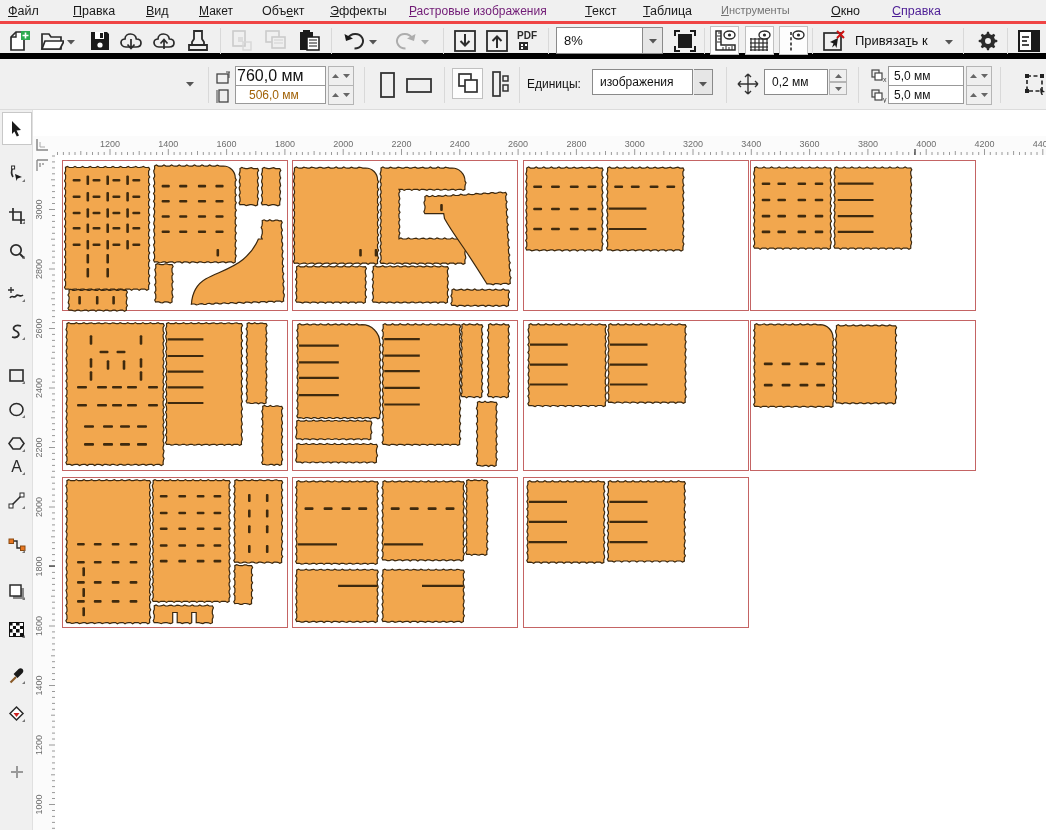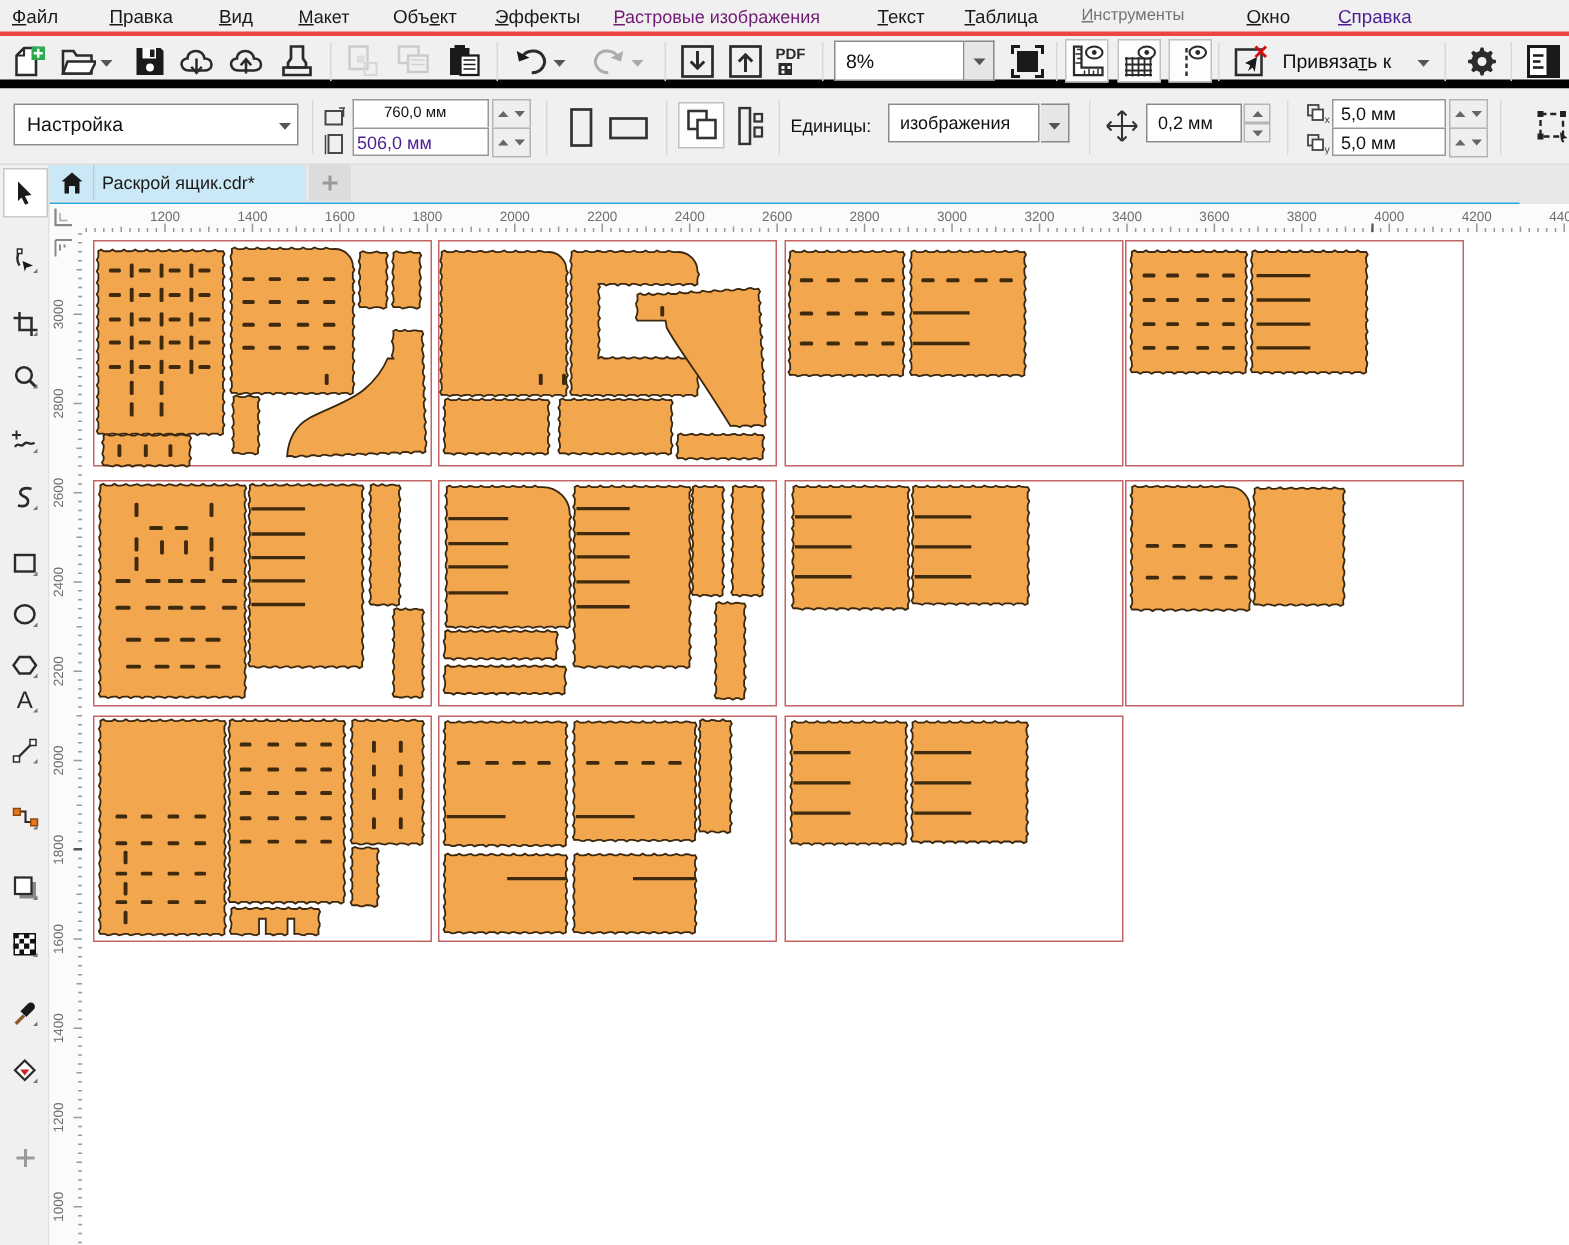--- a/index.html
+++ b/index.html
@@ -162,35 +162,34 @@
       <div style="position:absolute;left:1007px;top:4px;width:1px;height:26px;background:#d9d9d9"></div>
       <svg x="0" width="24" height="24" viewBox="0 0 24 24" style="position:absolute;left:1017px;top:5px">
         <rect x="2" y="2" width="20" height="20" fill="#fff" stroke="#1a1a1a" stroke-width="2"></rect>
         <rect x="14" y="2" width="8" height="20" fill="#1a1a1a"></rect>
         <line x1="5" y1="8" x2="12" y2="8" stroke="#1a1a1a" stroke-width="1.6"></line>
         <line x1="5" y1="12" x2="10" y2="12" stroke="#1a1a1a" stroke-width="1.6"></line>
         <line x1="5" y1="16" x2="12" y2="16" stroke="#1a1a1a" stroke-width="1.6"></line>
       </svg>
     </div>
 <div class="bar" style="top:59px;height:51px;border-bottom:1px solid #dcdcdc">
-      <div style="position:absolute;left:9px;top:10px;width:190px;height:28px;background:#fff;border:1px solid #8a8a8a;font-size:13px;line-height:26px;padding-left:8px;color:#111">Настройка</div>
       <svg x="0" width="10" height="8" viewBox="0 0 10 8" style="position:absolute;left:185px;top:21px">
         <path d="M1 2 L5 6.5 L9 2 Z" fill="#555"></path>
       </svg>
       <div style="position:absolute;left:208px;top:8px;width:1px;height:36px;background:#d9d9d9"></div>
       <svg x="0" width="15" height="13" viewBox="0 0 15 13" style="position:absolute;left:216px;top:12px">
         <rect x="1" y="3" width="11" height="9" fill="none" stroke="#444" stroke-width="1.3"></rect>
         <path d="M13 1 L13 7 M10 1 L14 1" stroke="#444"></path>
       </svg>
       <svg x="0" width="15" height="14" viewBox="0 0 15 14" style="position:absolute;left:216px;top:30px">
         <rect x="3" y="1" width="9" height="12" fill="none" stroke="#444" stroke-width="1.3"></rect>
         <path d="M1 1 L1 14" stroke="#444"></path>
       </svg>
-      <div style="position:absolute;left:235px;top:7px;width:91px;height:19px;background:#fff;border:1px solid #999;border-bottom:none;font-size:10px;line-height:18px;padding-left:20px;color:#111">760,0 мм</div>
-      <div style="position:absolute;left:235px;top:26px;width:91px;height:19px;background:#fff;border:1px solid #999;font-size:12px;line-height:18px;padding-left:2px;color:#4c1d95">506,0 мм</div>
+      <div style="position:absolute;left:235px;top:7px;width:91px;height:19px;background:#fff;border:1px solid #999;border-bottom:none;font-size:16px;line-height:18px;padding-left:1px;color:#111">760,0 мм</div>
+      <div style="position:absolute;left:235px;top:26px;width:91px;height:19px;background:#fff;border:1px solid #999;font-size:12px;line-height:18px;padding-left:13px;color:#a16207">506,0 мм</div>
       <div style="position:absolute;left:328px;top:7px;width:26px;height:20px;background:#efefef;border:1px solid #b5b5b5"></div>
       <svg x="0" width="9" height="7" viewBox="0 0 9 7" style="position:absolute;left:331px;top:14px">
         <path d="M1 5 L4.5 1 L8 5 Z" fill="#666"></path>
       </svg>
       <svg x="0" width="9" height="7" viewBox="0 0 9 7" style="position:absolute;left:342px;top:14px">
         <path d="M1 1 L4.5 5 L8 1 Z" fill="#666"></path>
       </svg>
       <div style="position:absolute;left:328px;top:26px;width:26px;height:20px;background:#efefef;border:1px solid #b5b5b5"></div>
       <svg x="0" width="9" height="7" viewBox="0 0 9 7" style="position:absolute;left:331px;top:33px">
         <path d="M1 5 L4.5 1 L8 5 Z" fill="#666"></path>
@@ -264,32 +263,20 @@
         <path d="M1 1 L4.5 5 L8 1 Z" fill="#666"></path>
       </svg>
       <div style="position:absolute;left:1000px;top:8px;width:1px;height:36px;background:#d9d9d9"></div>
       <svg x="0" width="22" height="22" viewBox="0 0 22 22" style="position:absolute;left:1024px;top:14px">
         <rect x="3" y="3" width="15" height="15" fill="none" stroke="#222" stroke-width="1.6" stroke-dasharray="4 2.5"></rect>
         <rect x="1" y="1" width="4" height="4" fill="#222"></rect>
         <rect x="16" y="1" width="4" height="4" fill="#222"></rect>
         <rect x="1" y="16" width="4" height="4" fill="#222"></rect>
         <path d="M16 15 L21 19 L18 19.5 L19 22 L17.5 22 L16.5 19.8 Z" fill="#222"></path>
       </svg>
-    </div>
-<div class="bar" style="top:110px;height:26px;background:#e8e8e8">
-      <div style="position:absolute;left:33px;top:0;width:30px;height:24px;background:#cbe8f6;border-right:1px solid #a8cfe3"></div>
-      <svg x="0" width="16" height="16" viewBox="0 0 16 16" style="position:absolute;left:40px;top:4px">
-        <path d="M8 1 L15 7 L13 7 L13 15 L10 15 L10 10 L6 10 L6 15 L3 15 L3 7 L1 7 Z" fill="#1a1a1a"></path>
-      </svg>
-      <div style="position:absolute;left:63px;top:0;width:141px;height:24px;background:#cbe8f6;font-size:12px;line-height:24px;padding-left:5px;color:#1a1a1a">Раскрой ящик.cdr*</div>
-      <div style="position:absolute;left:206px;top:0;width:28px;height:24px;background:#dcdcdc"></div>
-      <svg x="0" width="12" height="12" viewBox="0 0 12 12" style="position:absolute;left:214px;top:6px">
-        <path d="M6 1 L6 11 M1 6 L11 6" stroke="#999" stroke-width="2"></path>
-      </svg>
-      <div style="position:absolute;left:0;top:25px;width:1013px;height:2px;background:#28a8e0"></div>
     </div>
 <div style="position:absolute;left:33px;top:136px;width:1013px;height:19px;background:#fbfbfb">
       <svg width="991" height="19" style="position:absolute;left:22px;top:0">
         <line x1="2.5" y1="16" x2="2.5" y2="19" stroke="#9a9a9a" stroke-width="1"></line>
         <line x1="8.4" y1="16" x2="8.4" y2="19" stroke="#9a9a9a" stroke-width="1"></line>
         <line x1="14.2" y1="16" x2="14.2" y2="19" stroke="#9a9a9a" stroke-width="1"></line>
         <line x1="20.0" y1="16" x2="20.0" y2="19" stroke="#9a9a9a" stroke-width="1"></line>
         <line x1="25.8" y1="15" x2="25.8" y2="19" stroke="#9a9a9a" stroke-width="1"></line>
         <line x1="31.7" y1="16" x2="31.7" y2="19" stroke="#9a9a9a" stroke-width="1"></line>
         <line x1="37.5" y1="16" x2="37.5" y2="19" stroke="#9a9a9a" stroke-width="1"></line>

